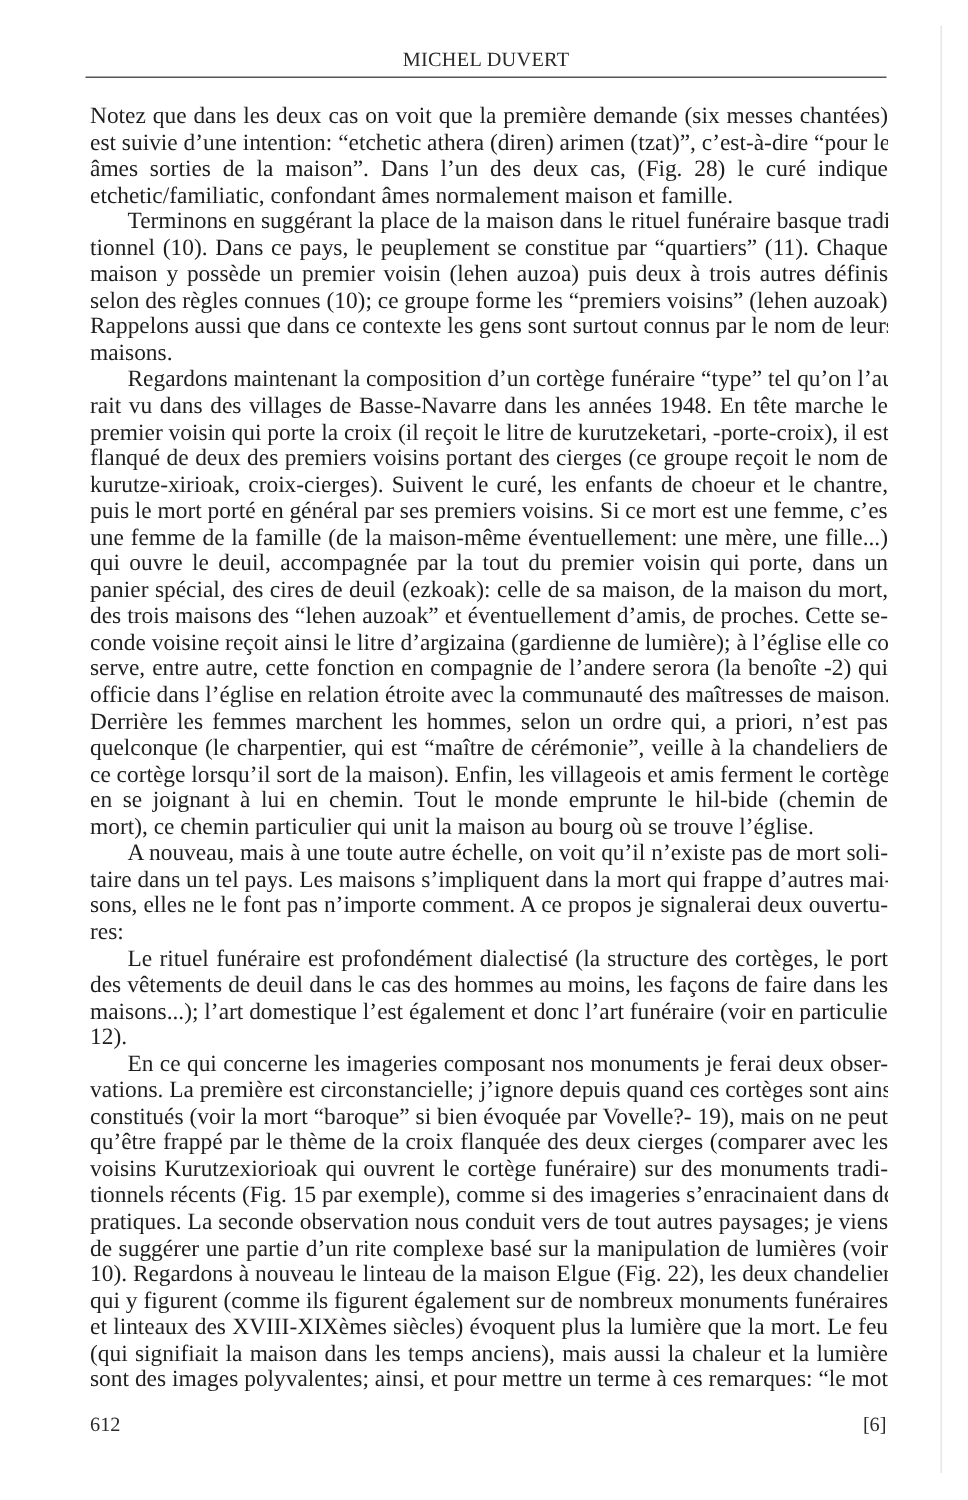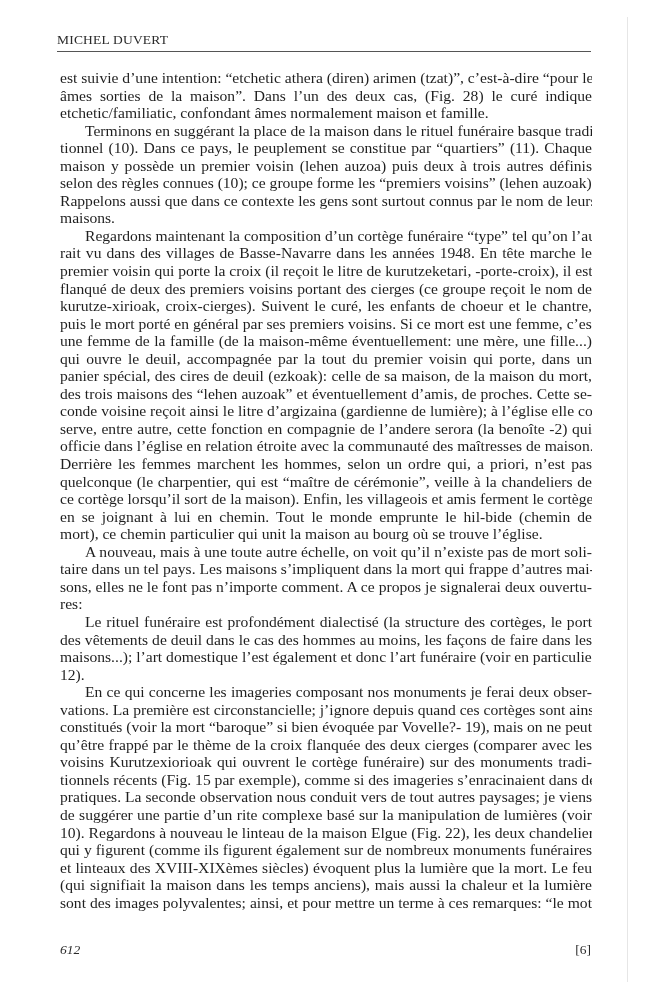--- a/index.html
+++ b/index.html
@@ -1,40 +1,41 @@
 <!DOCTYPE html>
 <html><head>
 <meta charset="utf-8">
 <style>
   html, body { margin: 0; padding: 0; background: #ffffff; }
   body { width: 645px; height: 1000px; position: relative; overflow: hidden;
          font-family: "Liberation Serif", "DejaVu Serif", serif; color: #1f1f1f; }
   .page-edge { position: absolute; left: 627px; top: 17px; width: 1px; height: 965px; background: #e6e6e6; }
-  .running-head { position: absolute; left: 57px; width: 534px; top: 32px; 
+  .running-head { position: absolute; left: 57px; width: 534px; top: 32px; text-align: center;
                   font-size: 13.5px; letter-spacing: 0.2px; color: #2a2a2a; }
   .head-rule { position: absolute; left: 57px; top: 51px; width: 534px; height: 1px; background: #555; }
   .body-text { position: absolute; left: 60px; top: 69px; width: 532px; font-size: 15.6px; }
   .line { display: block; height: 17.55px; line-height: 17.55px; white-space: nowrap;
           text-align: justify; text-align-last: justify; overflow: hidden; }
   .line.last { text-align-last: left; }
   .line.indent { padding-left: 25px; }
   .folio { position: absolute; top: 942px; font-size: 13.5px; color: #2a2a2a; }
-  .folio.left { left: 60px; font-style: italic; }
+  .folio.left { left: 60px; }
   .folio.right { right: 54px; }
 </style>
 </head>
 <body>
 
 <div class="page-edge"></div>
 
 <div class="running-head">MICHEL DUVERT</div>
 <div class="head-rule"></div>
 
 <div class="body-text" id="body-text">
     <div>
+      <span class="line">Notez que dans les deux cas on voit que la première demande (six messes chantées)</span>
       <span class="line">est suivie d’une intention: “etchetic athera (diren) arimen (tzat)”, c’est-à-dire “pour les</span>
       <span class="line">âmes sorties de la maison”. Dans l’un des deux cas, (Fig. 28) le curé indique</span>
       <span class="line last">etchetic/familiatic, confondant âmes normalement maison et famille.</span>
     </div>
     <div>
       <span class="line indent">Terminons en suggérant la place de la maison dans le rituel funéraire basque tradi-</span>
       <span class="line">tionnel (10). Dans ce pays, le peuplement se constitue par “quartiers” (11). Chaque</span>
       <span class="line">maison y possède un premier voisin (lehen auzoa) puis deux à trois autres définis</span>
       <span class="line">selon des règles connues (10); ce groupe forme les “premiers voisins” (lehen auzoak).</span>
       <span class="line">Rappelons aussi que dans ce contexte les gens sont surtout connus par le nom de leurs</span>

